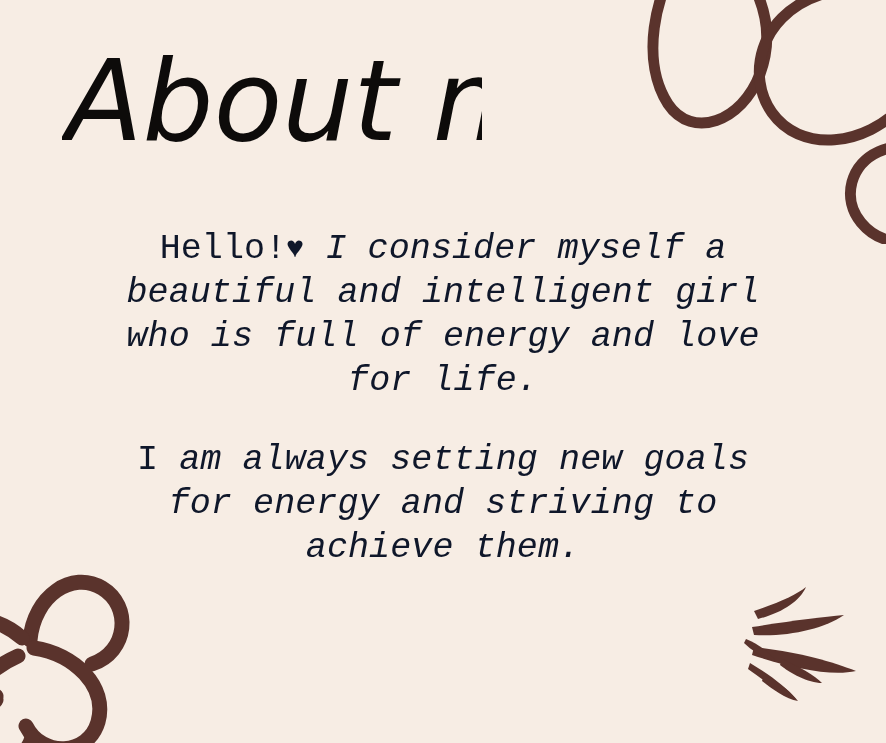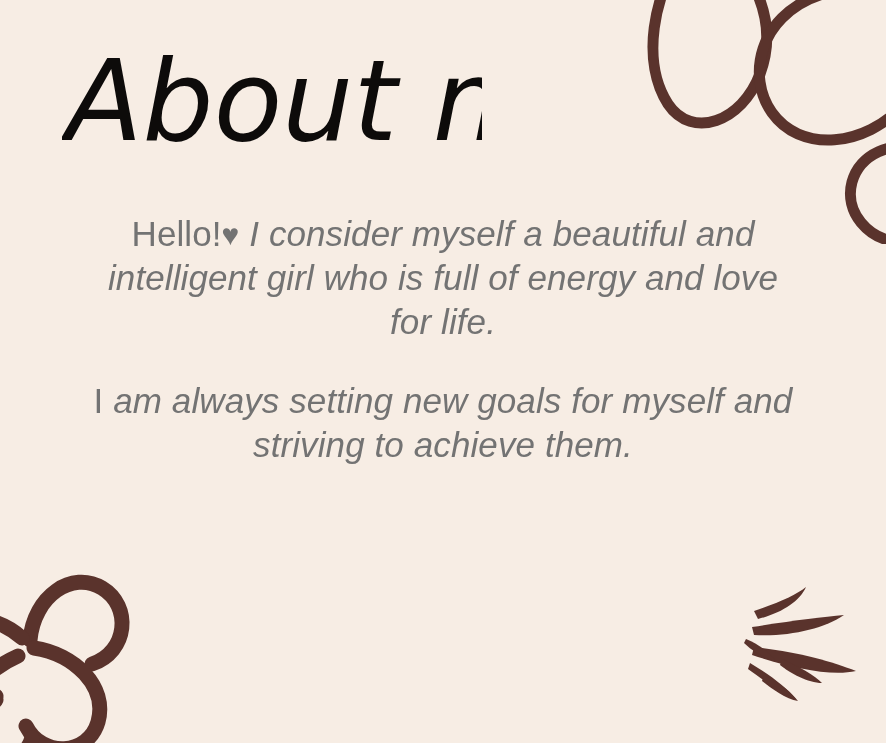--- a/index.html
+++ b/index.html
@@ -63,27 +63,27 @@
 
   
   #body-copy {
     position: absolute;
     left: 93px;
     top: 212px;
     width: 700px;
     text-align: center;
   }
   .para {
-    font-family: Liberation Sans, sans-serif;
+    font-family: Liberation Mono, monospace;
     font-style: italic;
     font-size: 35px;
     line-height: 1.255;
-    color: #737373;
+    color: #0f172a;
     letter-spacing: 0.1px;
-    margin: 0;
+    margin: 16px;
   }
   .para + .para { margin-top: 35px; }
   .para .lead { font-style: normal; }
   .heart {
     font-style: normal;
     font-size: 30px;
     vertical-align: 1px;
     letter-spacing: 0;
   }
 </style>
@@ -135,18 +135,18 @@
     </svg>
   </div>
 
   <div id="body-copy">
 
     <p class="para">
       <span class="lead">Hello!</span><span class="heart">♥</span><span> I consider myself a beautiful and intelligent girl who is full of energy and love for life.</span>
     </p>
 
     <p class="para">
-      <span class="lead">I</span><span> am always setting new goals for myself and striving to achieve them.</span>
+      <span class="lead">I</span><span> am always setting new goals for energy and striving to achieve them.</span>
     </p>
 
 
   </div>
 </div>
 
 </body></html>

